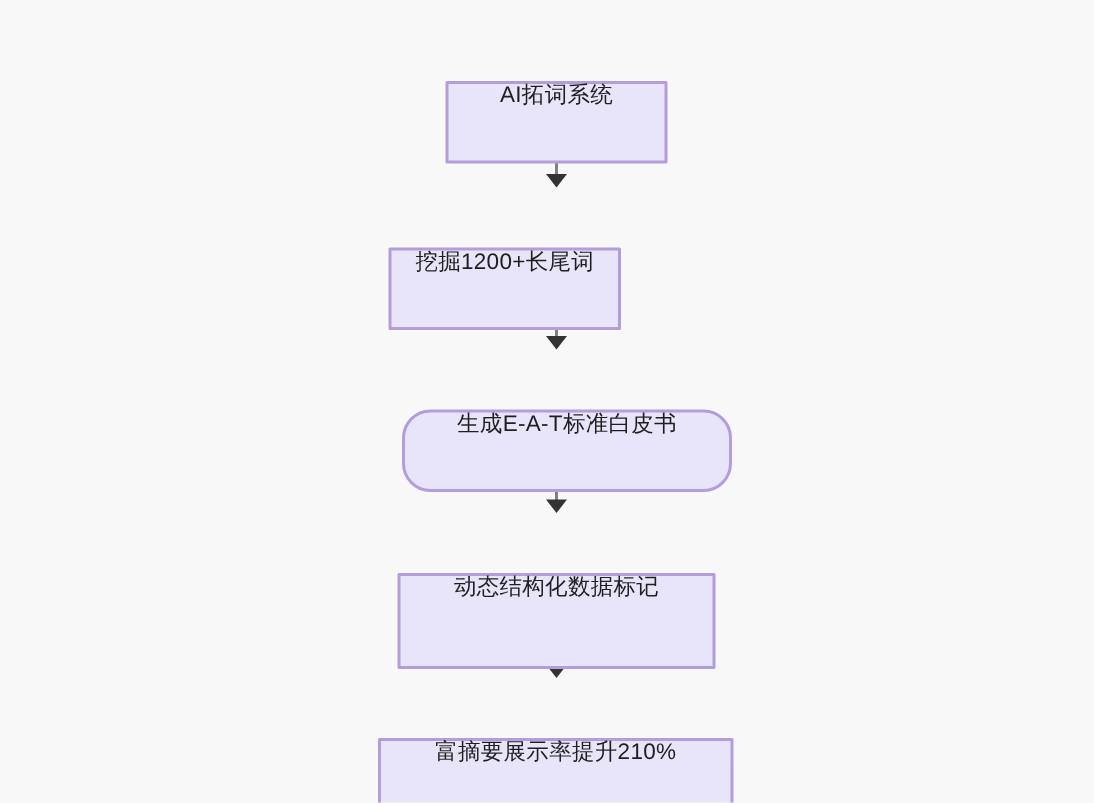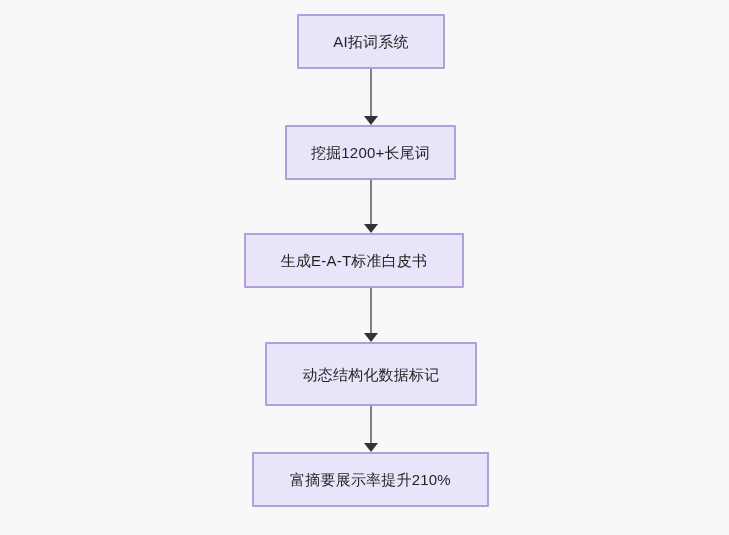--- a/index.html
+++ b/index.html
@@ -22,37 +22,38 @@
   }
 
   
   .node {
     position: absolute;
     box-sizing: border-box;
     background: #e8e5fa;
     border: 2px solid #b39ddb;
     border-radius: 1px;
     display: flex;
-    align-items: center;
+    align-items: flex-start;
     justify-content: center;
     color: #1f1f1f;
     font-size: 15px;
     line-height: 1;
     letter-spacing: 0.2px;
     white-space: nowrap;
     z-index: 2;
+    margin-top: 40px;
   }
   .node-label {
     display: block;
     text-align: center;
   }
 
   .node-1 { left: 297px; top: 14px;  width: 148px; height: 55px; }
-  .node-2 { left: 285px; top: 125px; width: 171px; height: 55px; }
-  .node-3 { left: 244px; top: 233px; width: 220px; height: 55px; }
+  .node-2 { left: 259px; top: 125px; width: 155px; height: 55px; }
+  .node-3 { left: 268px; top: 233px; width: 220px; height: 55px; border-radius: 19px; }
   .node-4 { left: 265px; top: 342px; width: 212px; height: 64px; }
   .node-5 { left: 252px; top: 452px; width: 237px; height: 55px; }
 
   
   .edge {
     position: absolute;
     left: 370px;
     width: 2px;
     background: #808080;
     z-index: 1;

